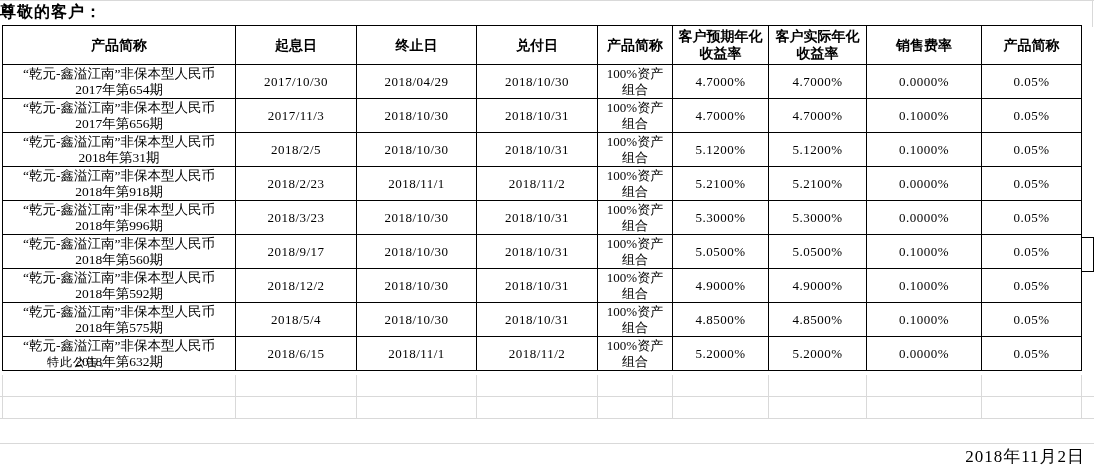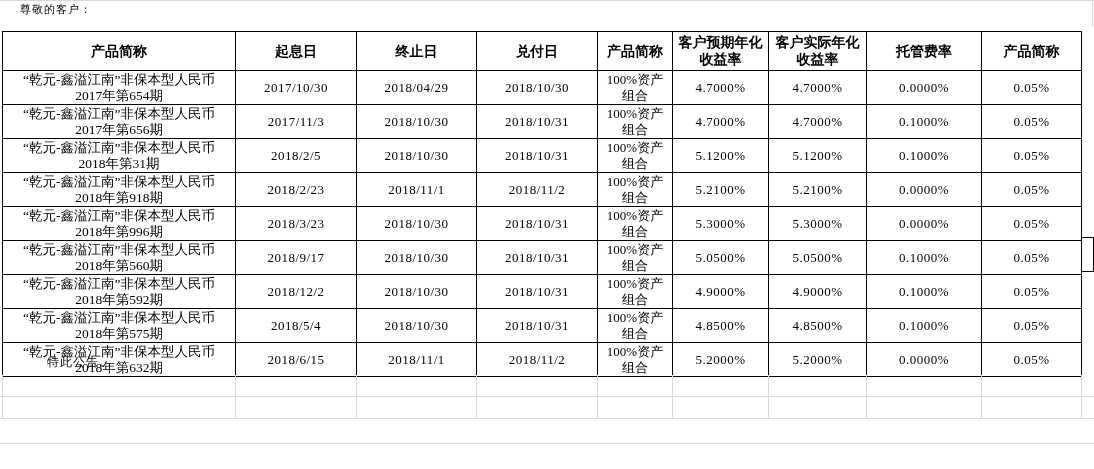--- a/index.html
+++ b/index.html
@@ -12,26 +12,26 @@
   html,body{background:var(--bg);}
   .page{
     position:relative;
     width:1094px;height:469px;
     background:var(--bg);
     color:var(--text);
     font-family:"Liberation Serif","DejaVu Serif",serif;
     overflow:hidden;
   }
   .greeting{
-    position:absolute;left:20px;top:2px;
-    font-size:11px;font-weight:normal;
+    position:absolute;left:0;top:2px;
+    font-size:16px;font-weight:bold;
     letter-spacing:1px;
   }
   table.notice{
-    position:absolute;left:2px;top:31px;
+    position:absolute;left:2px;top:25px;
     border-collapse:collapse;
     table-layout:fixed;
     width:1080px;
     font-size:13px;
   }
   table.notice th, table.notice td{
     border:1px solid var(--border);
     text-align:center;
     vertical-align:middle;
     padding:0 1px;
@@ -94,21 +94,21 @@
     </colgroup>
     <thead>
       <tr>
         <th>产品简称</th>
         <th>起息日</th>
         <th>终止日</th>
         <th>兑付日</th>
         <th>产品简称</th>
         <th>客户预期年化收益率</th>
         <th>客户实际年化收益率</th>
-        <th>托管费率</th>
+        <th>销售费率</th>
         <th>产品简称</th>
       </tr>
     </thead>
     <tbody id="table-body">
     <tr>
       <td class="c-name">
         <div class="l1">“乾元-鑫溢江南”非保本型人民币</div>
         <div class="l2">2017年第654期</div>
       </td>
       <td class="num">2017/10/30</td>
@@ -282,14 +282,15 @@
   <div class="vgrid" style="left:476px;top:375px;height:43px"></div>
   <div class="vgrid" style="left:597px;top:375px;height:43px"></div>
   <div class="vgrid" style="left:672px;top:375px;height:43px"></div>
   <div class="vgrid" style="left:768px;top:375px;height:43px"></div>
   <div class="vgrid" style="left:866px;top:375px;height:43px"></div>
   <div class="vgrid" style="left:981px;top:375px;height:43px"></div>
   <div class="vgrid" style="left:1081px;top:375px;height:43px"></div>
   <div class="vgrid" style="left:1092px;top:0;height:27px"></div>
 
   <div class="notice-text">特此公告。</div>
+  <div class="pub-date">2018年11月2日</div>
 
 </div>
 
 </body></html>

